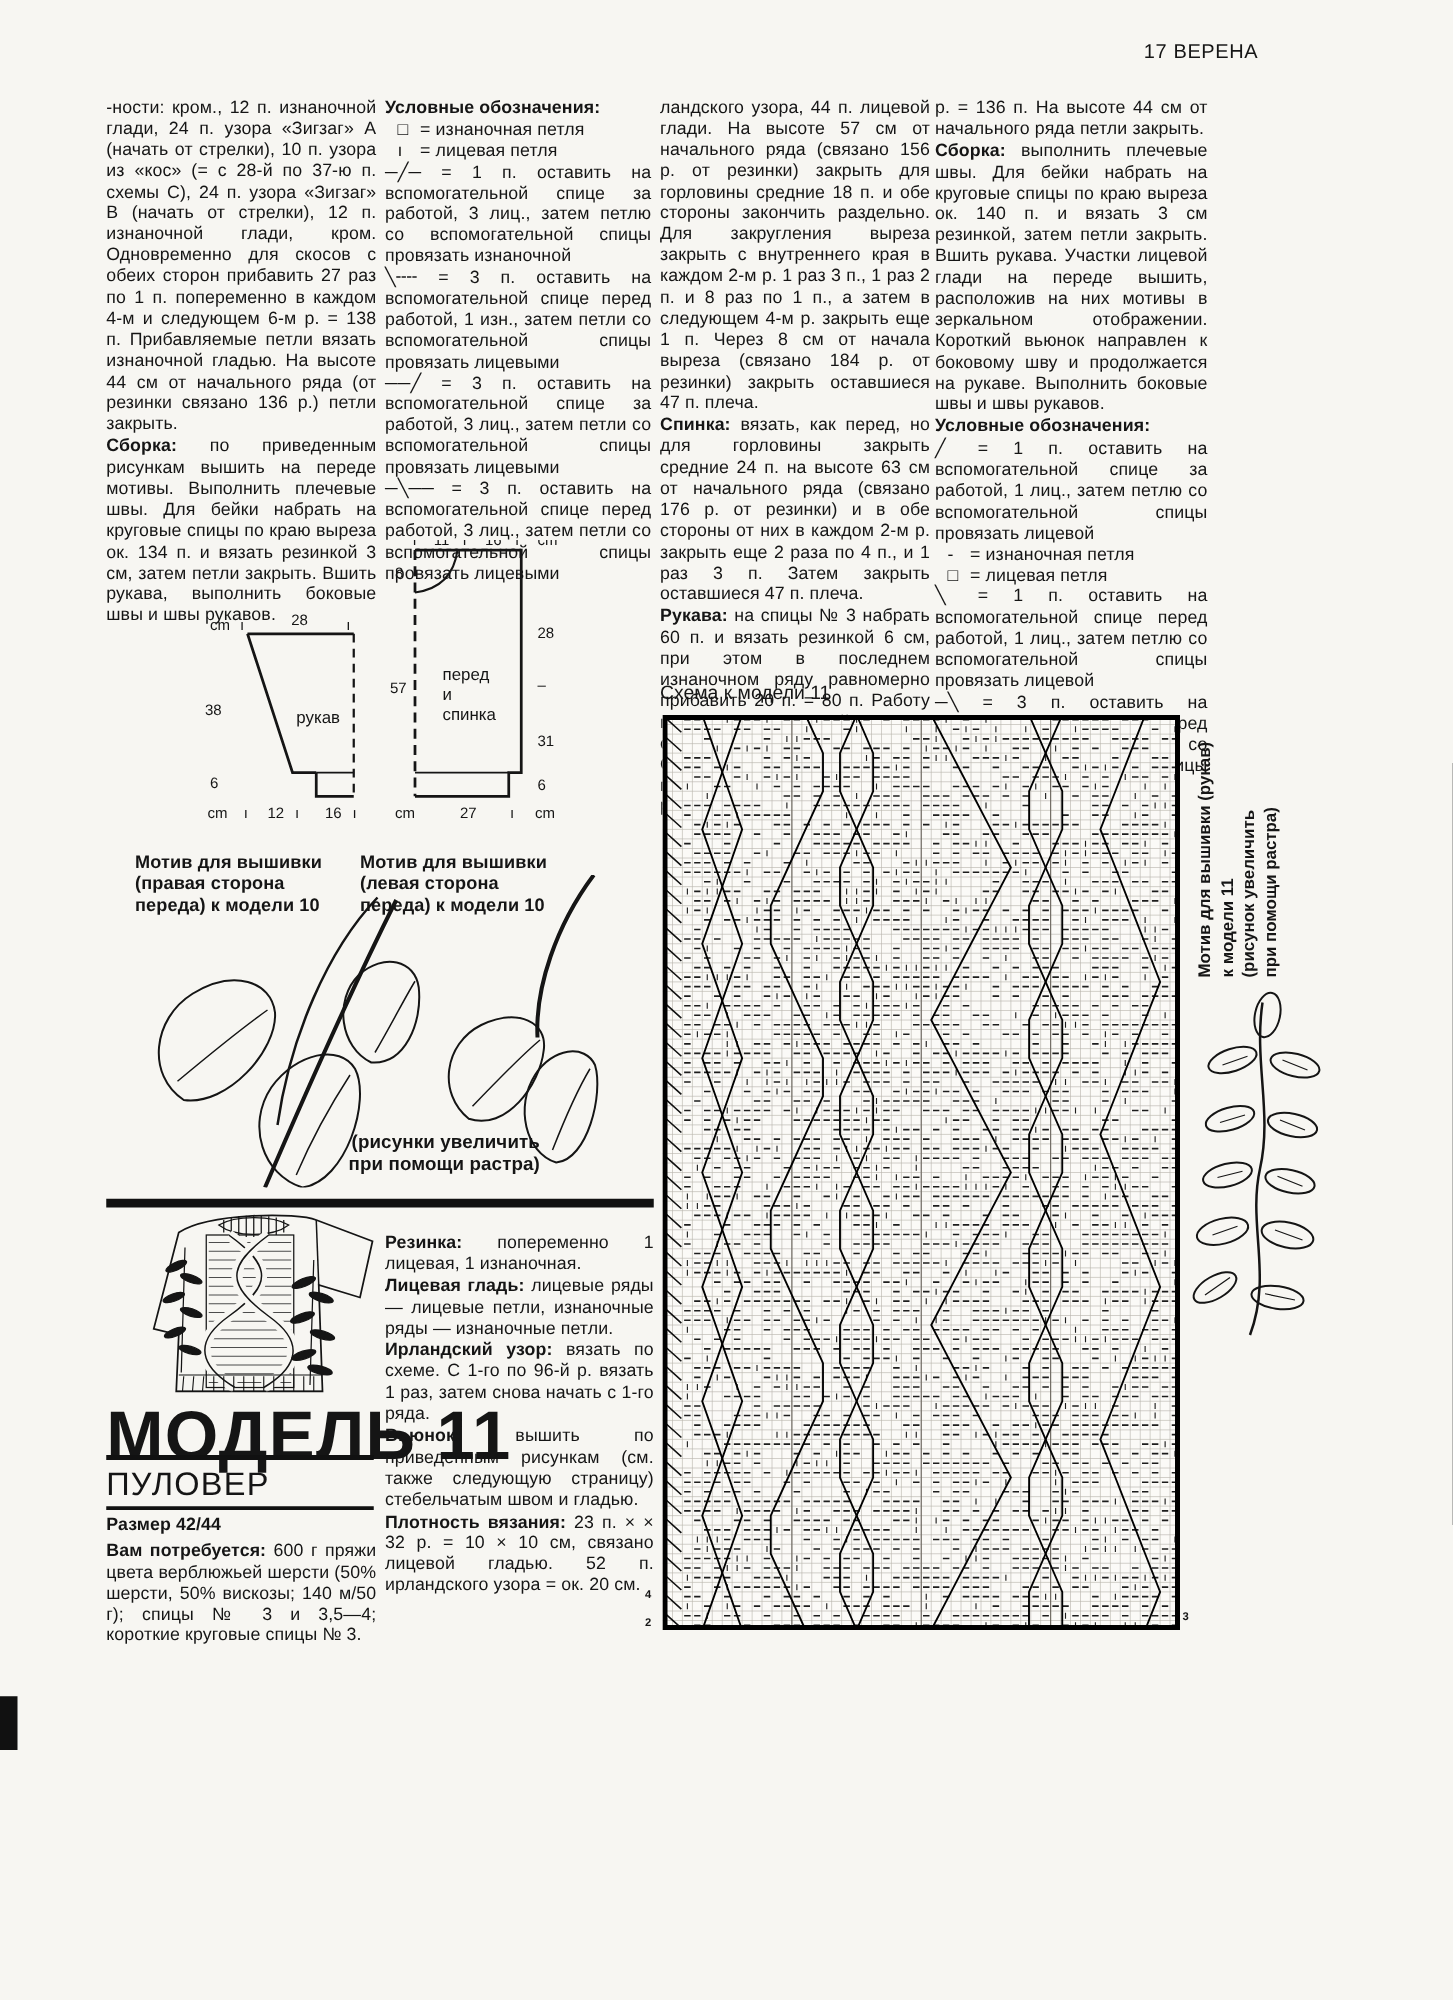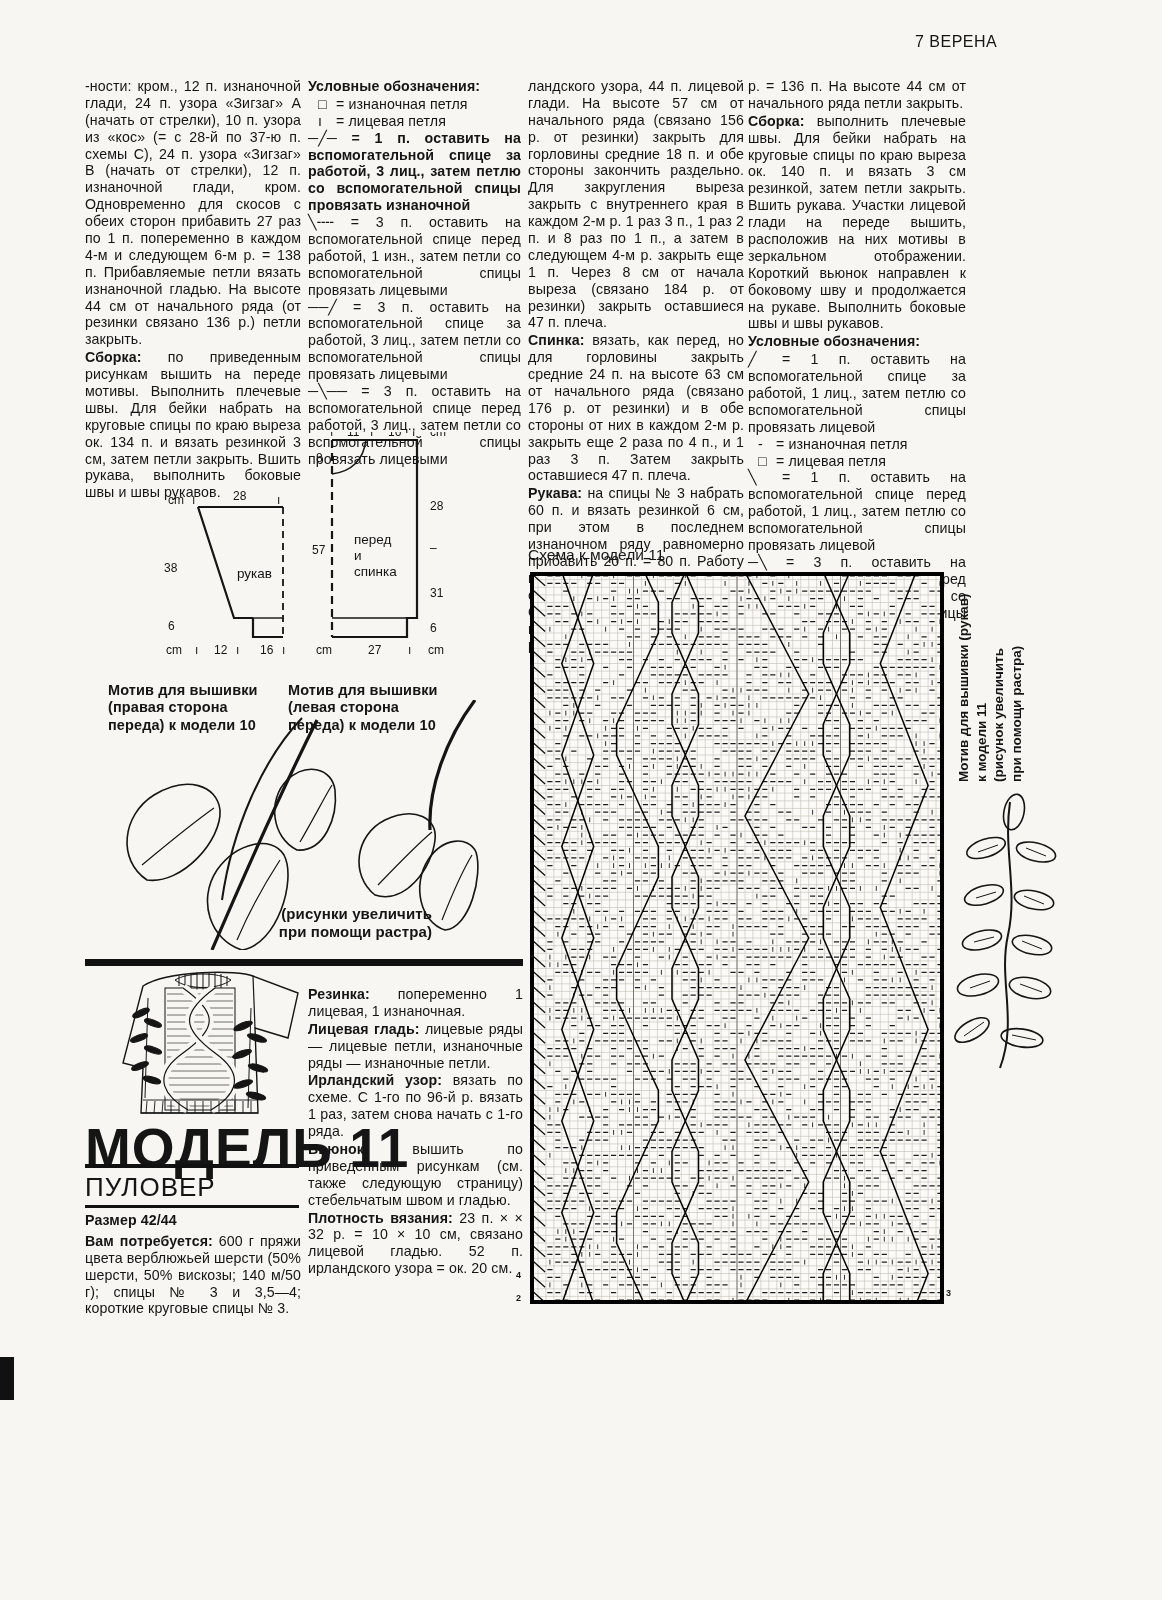--- a/index.html
+++ b/index.html
@@ -22,32 +22,32 @@
         font-weight:bold;font-size:13.5px;line-height:1.3;white-space:nowrap;}
   svg text{font-family:"Liberation Sans","DejaVu Sans",sans-serif;fill:#151515;}
   .schED text{font-size:12px;}
   .schED .shape-label{font-size:13.5px;}
 </style>
 </head>
 <body>
 
 <div class="page">
 
-  <div class="hdr" style="left:915px;top:33px;">7  ВЕРЕНА</div>
+  <div class="hdr" style="left:915px;top:33px;">17  ВЕРЕНА</div>
 
   <div class="col" style="left:85px;top:78px;width:216px;">
     <p><span>-ности: кром., 12 п. изнаночной глади, 24 п. узора «Зигзаг» А (начать от стрелки), 10 п. узора из «кос» (= с 28-й по 37-ю п. схемы С), 24 п. узора «Зигзаг» В (начать от стрелки), 12 п. изнаночной глади, кром. Одновременно для скосов с обеих сторон прибавить 27 раз по 1 п. попеременно в каждом 4-м и следующем 6-м р. = 138 п. Прибавляемые петли вязать изнаночной гладью. На высоте 44 см от начального ряда (от резинки связано 136 р.) петли закрыть.</span></p>
     <p><b>Сборка:</b><span> по приведенным рисункам вышить на переде мотивы. Выполнить плечевые швы. Для бейки набрать на круговые спицы по краю выреза ок. 134 п. и вязать резинкой 3 см, затем петли закрыть. Вшить рукава, выполнить боковые швы и швы рукавов.</span></p>
   </div>
 
   <div class="col" style="left:308px;top:78px;width:213px;text-align:left;">
     <p><b>Условные обозначения:</b></p>
     <span class="legend-item" style="padding-left:10px;"><span class="sym">□</span> <span>=  изнаночная петля</span></span>
     <span class="legend-item" style="padding-left:10px;"><span class="sym">ı</span> <span>=  лицевая петля</span></span>
-    <span class="legend-item" style="text-align:justify;font-weight:bold;"><span class="sym">─╱─</span> <span>=  1 п. оставить на вспомогательной спице за работой, 3 лиц., затем петлю со вспомогательной спицы провязать изнаночной</span></span>
+    <span class="legend-item" style="text-align:justify;"><span class="sym">─╱─</span> <span>=  1 п. оставить на вспомогательной спице за работой, 3 лиц., затем петлю со вспомогательной спицы провязать изнаночной</span></span>
     <span class="legend-item" style="text-align:justify;"><span class="sym">╲╌╌</span> <span>=  3 п. оставить на вспомогательной спице перед работой, 1 изн., затем петли со вспомогательной спицы провязать лицевыми</span></span>
     <span class="legend-item" style="text-align:justify;"><span class="sym">──╱</span> <span>=  3 п. оставить на вспомогательной спице за работой, 3 лиц., затем петли со вспомогательной спицы провязать лицевыми</span></span>
     <span class="legend-item" style="text-align:justify;"><span class="sym">─╲──</span> <span>=  3 п. оставить на вспомогательной спице перед работой, 3 лиц., затем петли со вспомогательной спицы провязать лицевыми</span></span>
   </div>
 
   <div class="col" style="left:528px;top:78px;width:216px;">
     <p><span>ландского узора, 44 п. лицевой глади. На высоте 57 см от начального ряда (связано 156 р. от резинки) закрыть для горловины средние 18 п. и обе стороны закончить раздельно. Для закругления выреза закрыть с внутреннего края в каждом 2-м р. 1 раз 3 п., 1 раз 2 п. и 8 раз по 1 п., а затем в следующем 4-м р. закрыть еще 1 п. Через 8 см от начала выреза (связано 184 р. от резинки) закрыть оставшиеся 47 п. плеча.</span></p>
     <p><b>Спинка:</b><span> вязать, как перед, но для горловины закрыть средние 24 п. на высоте 63 см от начального ряда (связано 176 р. от резинки) и в обе стороны от них в каждом 2-м р. закрыть еще 2 раза по 4 п., и 1 раз 3 п. Затем закрыть оставшиеся 47 п. плеча.</span></p>
     <p><b>Рукава:</b><span> на спицы № 3 набрать 60 п. и вязать резинкой 6 см, при этом в последнем изнаночном ряду равномерно прибавить 20 п. = 80 п. Работу продолжить лицевой гладью спицами № 3,5—4. Одновременно для скосов прибавить с обеих сторон 28 раз по 1 п. в каждом 4-м</span></p>
   </div>

